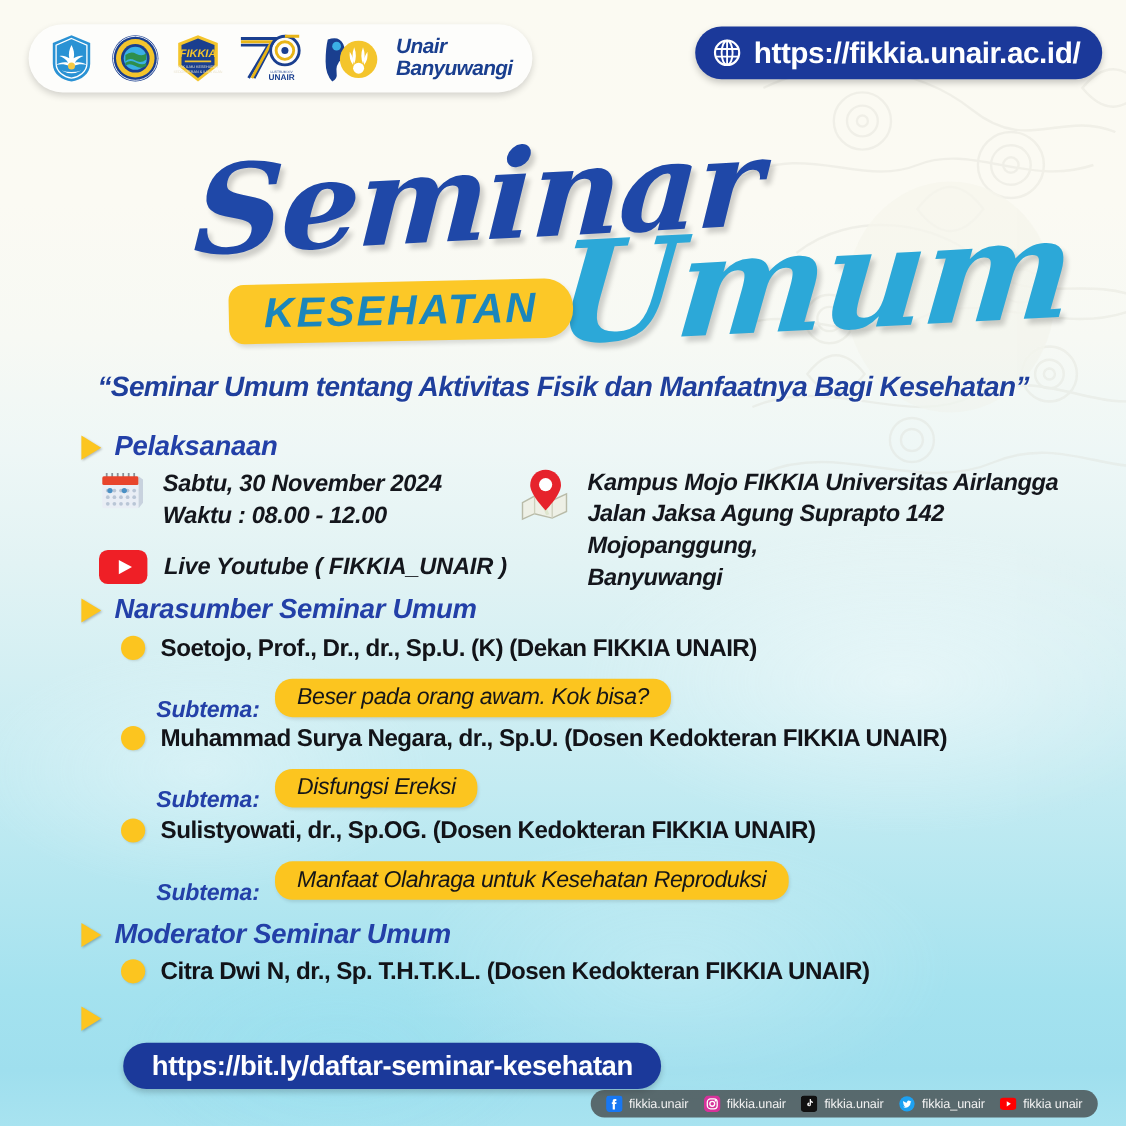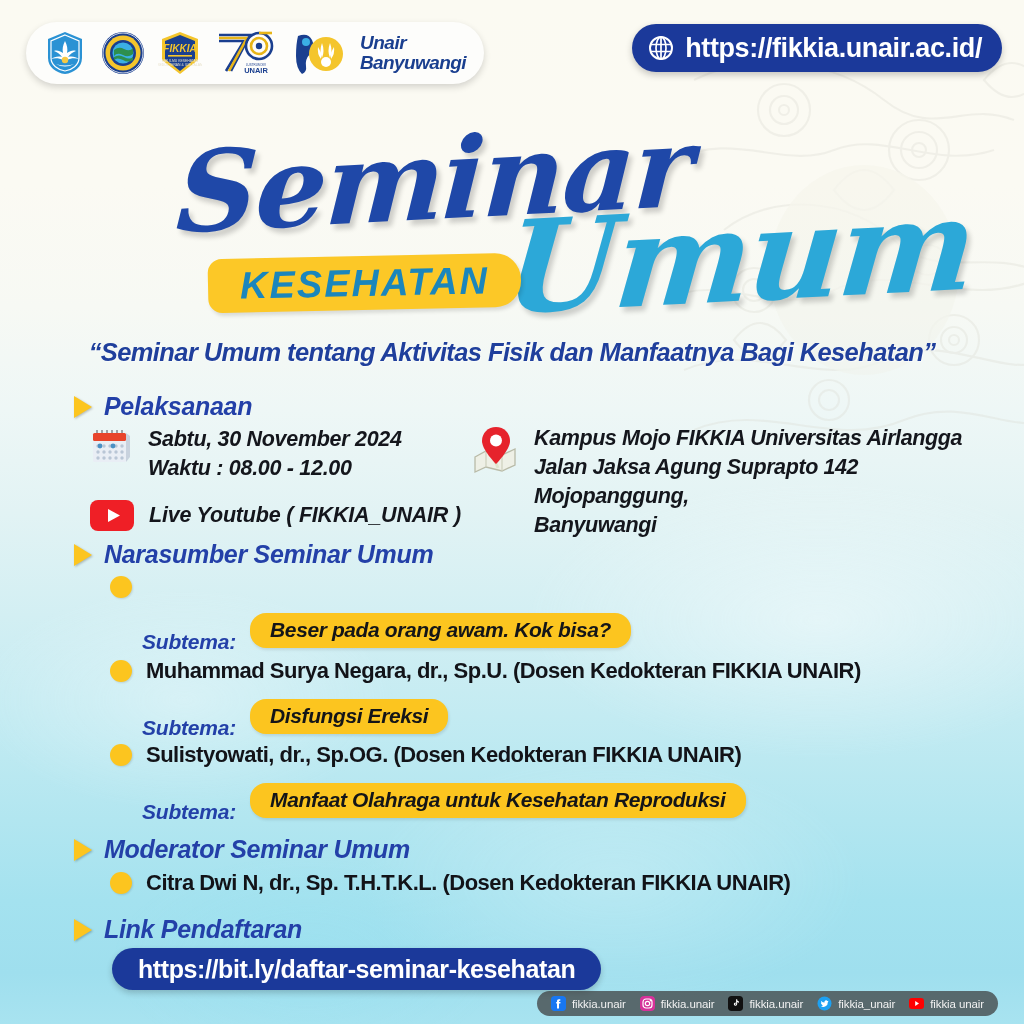--- a/index.html
+++ b/index.html
@@ -244,21 +244,21 @@
     color: #2340a8;
     letter-spacing: -.2px;
     margin-top: 24px;
   }
   .sub-pill {
     background: #fcc51f;
     border-radius: 16px;
     padding: 5px 20px 6px;
     font-family: "Liberation Sans", sans-serif;
     font-style: italic;
-    font-weight: bold;
+    font-weight: normal;
     font-size: 21px;
     color: #141518;
     letter-spacing: -.4px;
     white-space: nowrap;
     box-shadow: 1px 2px 3px rgba(0,0,0,.10);
   }
 
   
   .moderator-row {
     position: absolute;
@@ -487,20 +487,21 @@
   </div>
 
   <div class="section-head" style="left:58px; top:540px;">
     <span class="tri"></span>
     <span class="label">Narasumber Seminar Umum</span>
   </div>
 
   <div class="speaker" style="top:576px;">
     <div class="sp-name-row">
       <span class="dot"></span>
+      <span class="sp-name">Soetojo, Prof., Dr., dr., Sp.U. (K) (Dekan FIKKIA UNAIR)</span>
     </div>
     <div class="sub-row">
       <span class="sub-label">Subtema:</span>
       <span class="sub-pill">Beser pada orang awam. Kok bisa?</span>
     </div>
   </div>
 
   <div class="speaker" style="top:658px;">
     <div class="sp-name-row">
       <span class="dot"></span>
@@ -527,21 +528,20 @@
     <span class="tri"></span>
     <span class="label">Moderator Seminar Umum</span>
   </div>
   <div class="moderator-row">
     <span class="dot"></span>
     <span class="sp-name">Citra Dwi N, dr., Sp. T.H.T.K.L. (Dosen Kedokteran FIKKIA UNAIR)</span>
   </div>
 
   <div class="section-head" style="left:58px; top:915px;">
     <span class="tri"></span>
-    <span class="label">Link Pendaftaran</span>
   </div>
   <div class="reg-btn">
     <span>https://bit.ly/daftar-seminar-kesehatan</span>
   </div>
 
   <div class="social-bar">
 
     <div class="social-item">
       <svg class="si" viewBox="0 0 15 15">
         <rect width="15" height="15" rx="3" fill="#1877f2"></rect>

